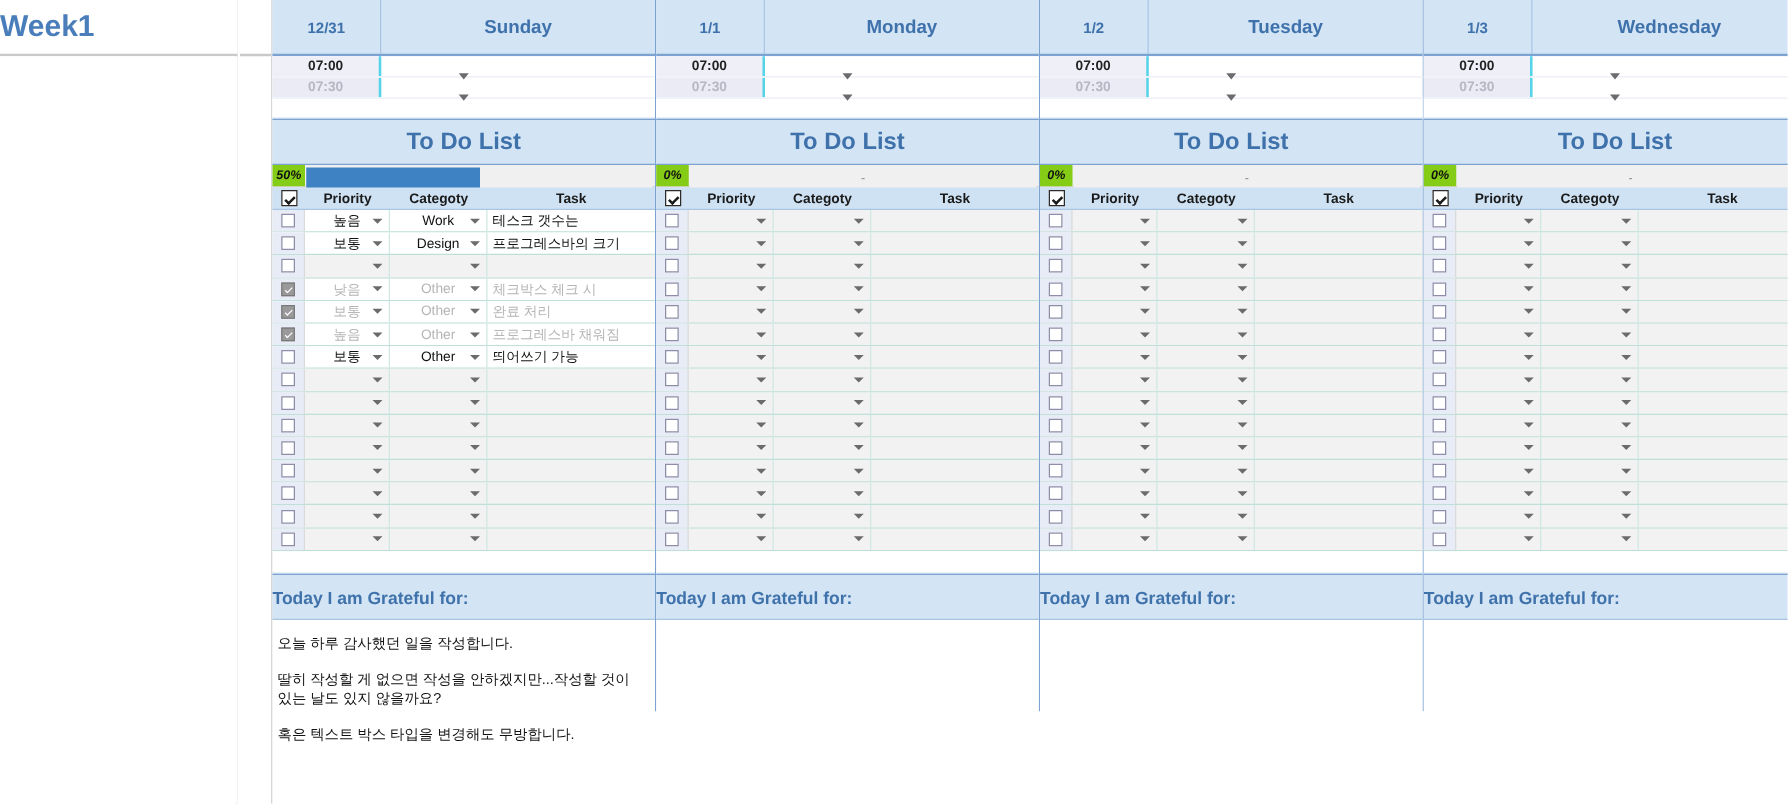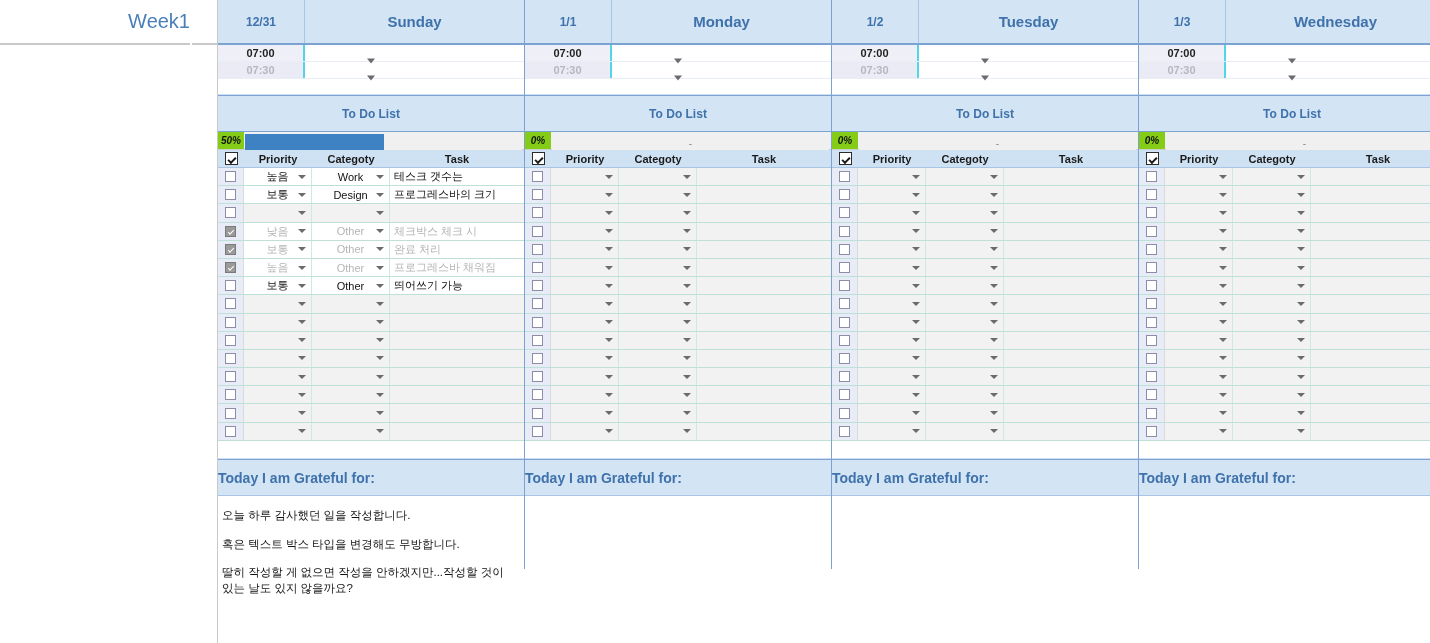--- a/index.html
+++ b/index.html
@@ -14,22 +14,22 @@
   #app { position: relative; width: 1430px; height: 643px; background:#fff; }
 
   
   #leftpane {
     position: absolute; left: 0; top: 0; width: 190px; height: 643px;
     background: #fff;
     border-right: 2px solid #c9c9c9;
   }
   #weekcell {
     position: absolute; left: 0; top: 0; width: 190px; height: 45px;
-    display: flex; align-items: center; justify-content: flex-end;
-    color: #4a7ebb; font-size: 20px; font-weight: normal;
+    display: flex; align-items: center; justify-content: flex-start;
+    color: #4a7ebb; font-size: 24px; font-weight: bold;
     border-bottom: 2px solid #c9c9c9;
     background: #fff;
   }
   #leftbody {
     position: absolute; left:0; top: 45px; width: 190px; height: 598px;
     background: #fff;
   }
 
   
   #gutter {
@@ -93,21 +93,21 @@
   .trow.r1 .tlabel { background:#efeff7; color:#222; }
   .trow.r2 .tlabel { background:#ebebf5; color:#b6b6c4; }
   .tspacer { height: 16px; background:#fff; border-bottom:1px solid #cfe0f2; }
 
   
   .todotitle {
     position:absolute; left:0; top:95px; width:100%; height:37px;
     background:#d3e4f5;
     border-top:1px solid #7ba2d0; border-bottom:1px solid #7ba2d0;
     display:flex; align-items:center; justify-content:center;
-    color:#3f72ab; font-size:12px; font-weight:bold;
+    color:#3f72ab; font-size:19px; font-weight:bold;
   }
 
   
   .progrow {
     position:absolute; left:0; top:132px; width:100%; height:18px;
     display:flex; background:#f0f0f0;
     border-bottom:1px solid #cfcfcf;
   }
   .progrow .pct {
     width: 26px; height:100%;
@@ -492,22 +492,22 @@
               <span class=""></span>
             </div>
           </div>
         </div>
         <div class="gap-row"></div>
         <div class="gratehead">
           <span>Today I am Grateful for:</span>
         </div>
         <div class="gratebody">
           <p>오늘 하루 감사했던 일을 작성합니다.</p>
+          <p>딸히 작성할 게 없으면 작성을 안하겠지만...작성할 것이 있는 날도 있지 않을까요?</p>
           <p>혹은 텍스트 박스 타입을 변경해도 무방합니다.</p>
-          <p>딸히 작성할 게 없으면 작성을 안하겠지만...작성할 것이 있는 날도 있지 않을까요?</p>
         </div>
       </div>
       <div class="daycol" style="left: 307px;">
         <div class="dayhead">
           <div class="date">
             <span>1/1</span>
           </div>
           <div class="dname">
             <span>Monday</span>
           </div>

